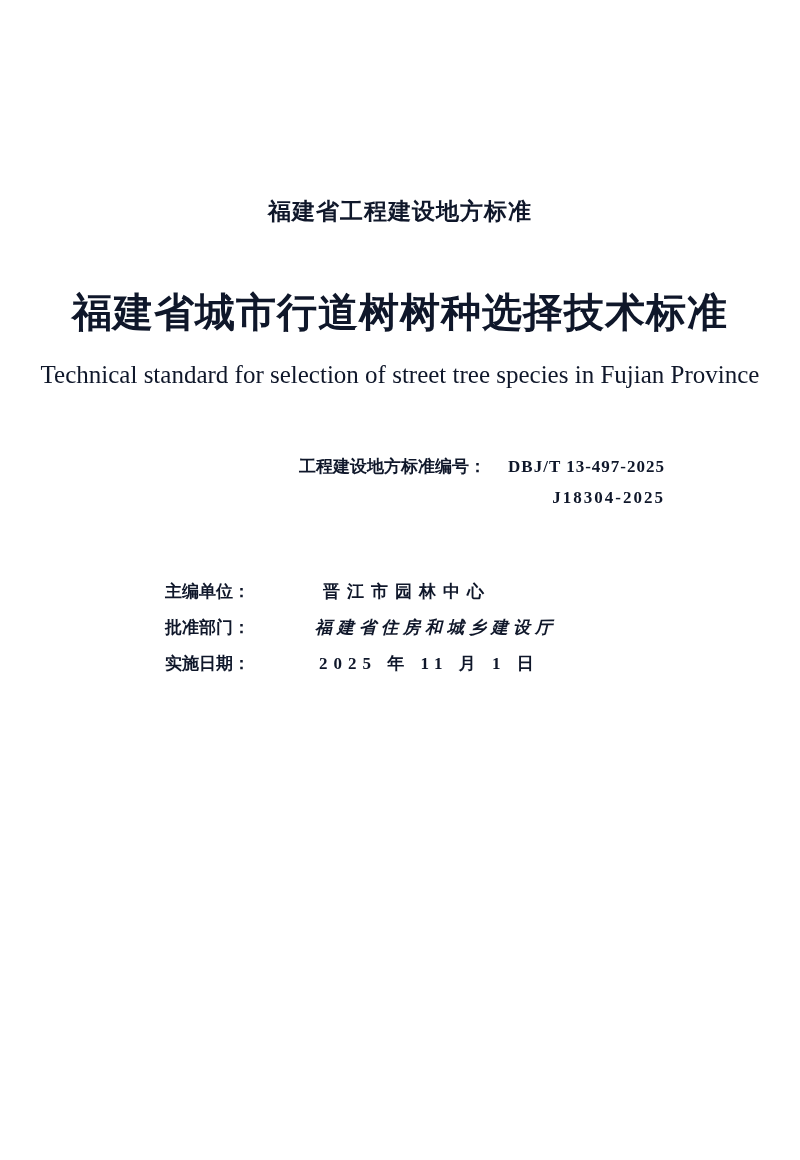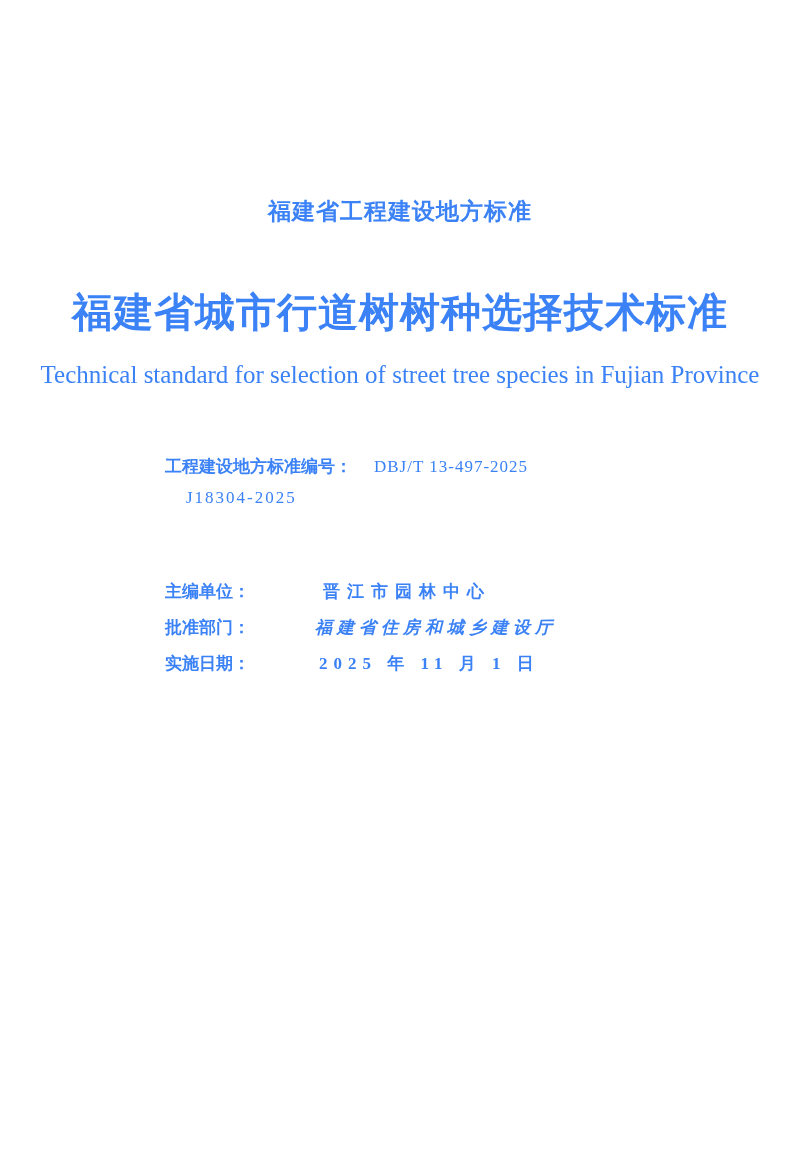--- a/index.html
+++ b/index.html
@@ -8,21 +8,21 @@
     background: #ffffff;
   }
   .page {
     position: relative;
     width: 800px;
     height: 877px;
     background: #ffffff;
     margin: 0 auto;
     overflow: hidden;
     font-family: "Liberation Sans", sans-serif;
-    color: #3b82f6;
+    color: #0f172a;
   }
 
   .series-title {
     position: absolute;
     top: 196px;
     left: 0;
     width: 800px;
     text-align: center;
     font-family: "DejaVu Sans", sans-serif;
     font-weight: bold;
@@ -59,29 +59,30 @@
     left: 165px;
     width: 500px;
     font-family: "DejaVu Sans", sans-serif;
     font-weight: bold;
     font-size: 17px;
   }
   .code-row {
     display: flex;
     align-items: baseline;
     margin-bottom: 10px;
+    justify-content: flex-end;
   }
   .code-label {
     white-space: nowrap;
   }
   .code-value {
     white-space: nowrap;
     margin-left: 10px;
     font-family: "Liberation Serif", serif;
-    font-weight: normal;
+    font-weight: bold;
     letter-spacing: 1px;
   }
   .code-row.r1 .code-value { margin-left: 22px; }
   .code-row.r2 .code-value { margin-left: 21px; letter-spacing: 2px; }
 
   .info-block {
     position: absolute;
     top: 580px;
     left: 165px;
     width: 500px;

